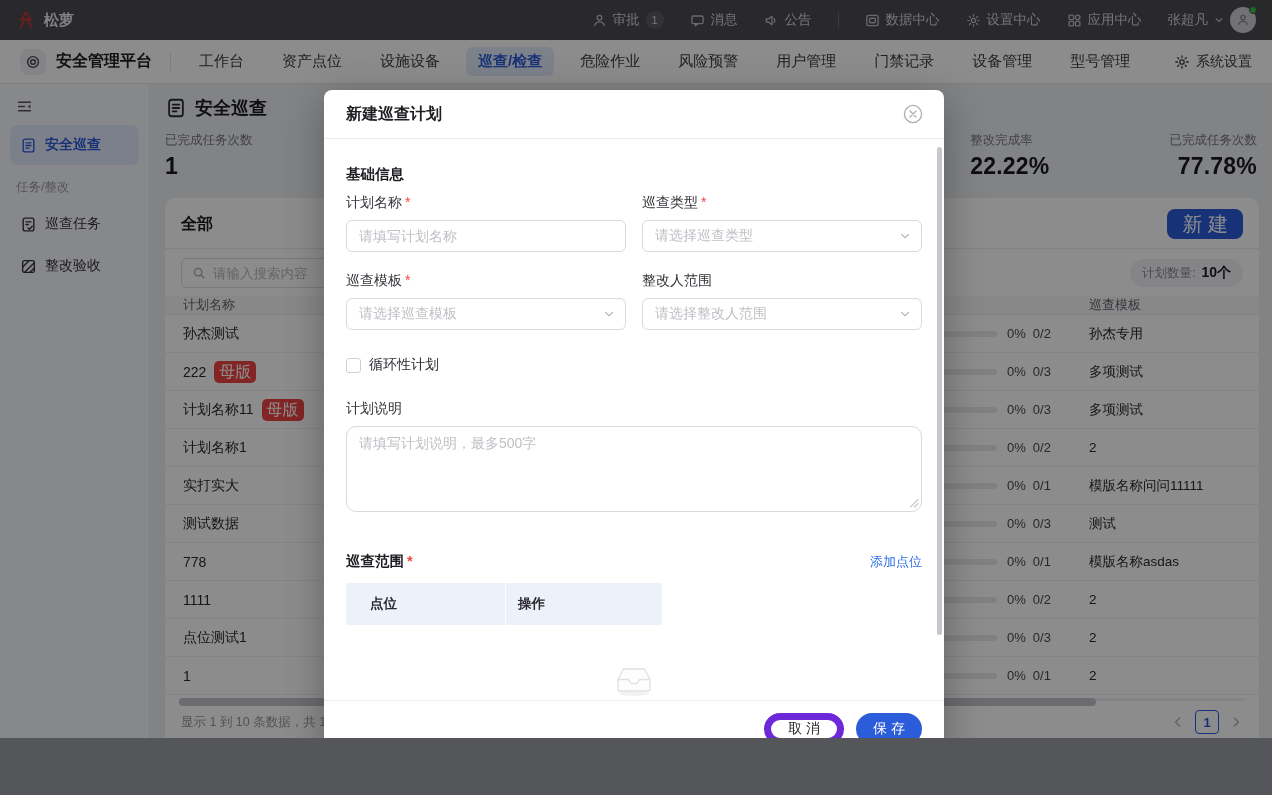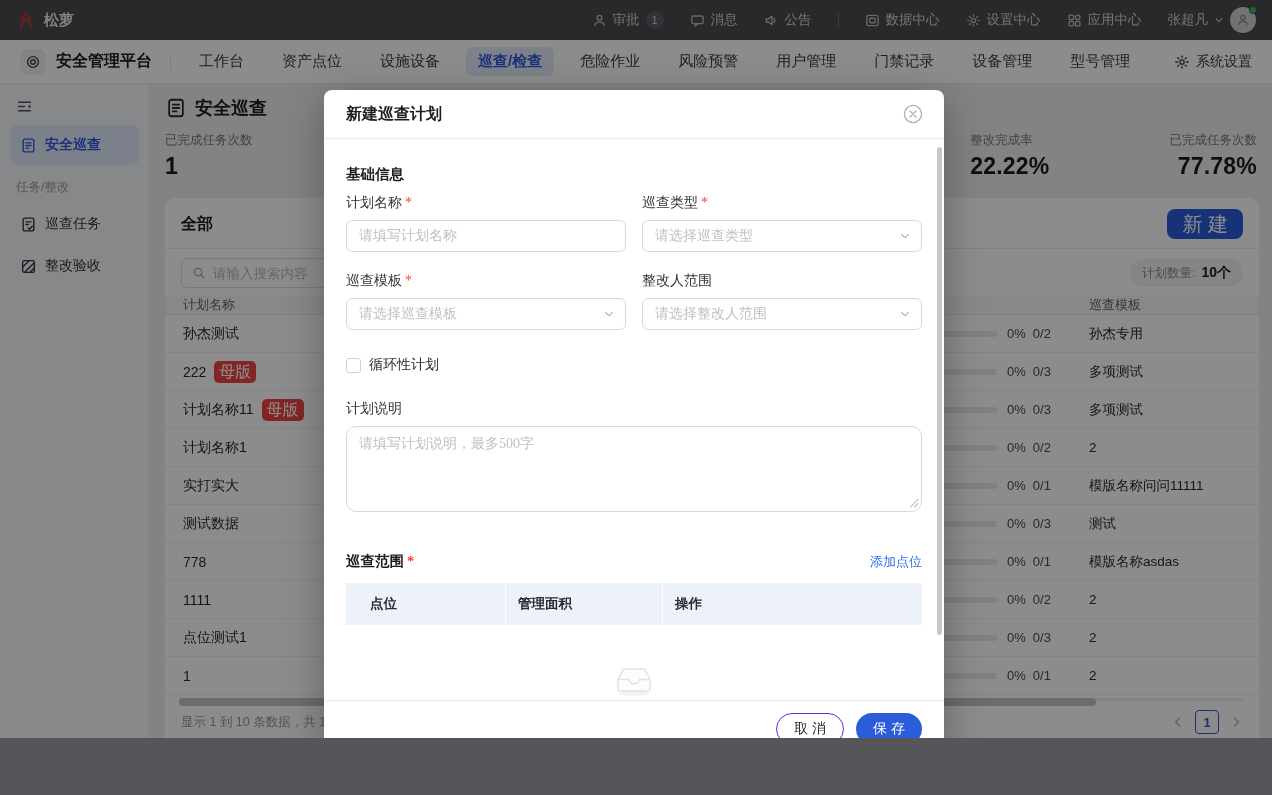--- a/index.html
+++ b/index.html
@@ -86,21 +86,21 @@
   .page-cur { width:24px; height:24px; border:1px solid #2b5cd9; color:#2b5cd9; background:#fff; border-radius:4px;
               display:flex; align-items:center; justify-content:center; font-size:13px; font-weight:bold; cursor:pointer; }
 
   
   .overlay { position:absolute; inset:0; background:rgba(0,0,0,.45); z-index:5; }
   .modal { position:absolute; left:324px; top:90px; width:620px; height:667px; background:#fff; border-radius:8px;
            z-index:10; display:flex; flex-direction:column; box-shadow:0 10px 40px rgba(0,0,0,.30); }
   .m-head { height:49px; flex:none; display:flex; align-items:center; padding:0 20px 0 22px;
             border-bottom:1px solid #ececf0; font-size:16px; font-weight:bold; color:#1d1d22; }
   .m-close { margin-left:auto; display:flex; cursor:pointer; }
-  .m-body { flex:1; padding:26px 22px 0; position:relative; overflow:hidden;font-family:Liberation Serif, serif; }
+  .m-body { flex:1; padding:26px 22px 0; position:relative; overflow:hidden; }
   .m-scrollbar { position:absolute; right:2px; top:8px; width:5px; height:488px; background:#c6c6cc; border-radius:3px; }
   .sec-title { font-size:14.5px; font-weight:bold; color:#1d1d22; margin-bottom:10px; }
   .fgrid { display:grid; grid-template-columns:1fr 1fr; column-gap:16px; }
   .fgrid + .fgrid { margin-top:20px; }
   .f-label { font-size:14px; color:#33333a; margin-bottom:8px; display:block; }
   .star { color:#f5433f; margin-left:3px; }
   .f-input { height:32px; border:1px solid #d9d9df; border-radius:6px; width:100%; padding:0 12px;
              font-size:14px; color:#333; font-family:inherit; outline:none; }
   .f-input::placeholder { color:#bfbfc5; }
   .f-select { height:32px; border:1px solid #d9d9df; border-radius:6px; display:flex; align-items:center;
@@ -117,21 +117,21 @@
   .scope-row { display:flex; align-items:center; margin-top:40px; }
   .scope-title { font-size:14.5px; font-weight:bold; color:#1d1d22; }
   .add-link { margin-left:auto; color:#2d6fe8; font-size:13px; cursor:pointer; }
   .scope-head { display:grid; grid-template-columns:159px 156px 1fr; gap:1px; margin-top:12px; }
   .scope-cell { background:#edf1f9; height:42px; display:flex; align-items:center; font-size:13.5px;
                 font-weight:bold; color:#2a2a30; padding-left:12px; }
   .scope-cell:first-child { padding-left:24px; }
   .empty-wrap { display:flex; flex-direction:column; align-items:center; margin-top:34px; }
   .m-foot { height:57px; flex:none; border-top:1px solid #ececf0; display:flex; align-items:center;
             justify-content:flex-end; gap:12px; padding:0 22px; }
-  .btn-cancel { height:32px; padding:0 17px; border-radius:16px; border:1px solid #6d28d9; background:#fff;
+  .btn-cancel { height:32px; padding:0 17px; border-radius:16px; border:7px solid #6d28d9; background:#fff;
                 font-size:14px; color:#2a2a30; cursor:pointer; font-family:inherit; }
   .btn-save { height:32px; padding:0 17px; border-radius:16px; border:none; background:#2b5cd9; color:#fff;
               font-size:14px; cursor:pointer; font-family:inherit; }
   svg { display:block; }
 </style>
 </head>
 <body>
 
 <div id="app">
 
@@ -589,21 +589,20 @@
         </span>
       </div>
 
       <div class="scope-row">
         <span class="scope-title"><span>巡查范围</span><span class="star">*</span></span>
         <span class="add-link">添加点位</span>
       </div>
 
       <div class="scope-head">
         <div class="scope-cell">点位</div>
-        <div class="scope-cell">管理面积</div>
         <div class="scope-cell">操作</div>
       </div>
 
       <div class="empty-wrap">
         <span>
           <svg width="48" height="38" viewBox="0 0 48 38" fill="none">
             <ellipse cx="24" cy="34.5" rx="15" ry="2.5" fill="#f2f2f4"></ellipse>
             <path d="M8 20.5 13.5 10h21L40 20.5V30a2 2 0 0 1-2 2H10a2 2 0 0 1-2-2z" fill="#fdfdfd" stroke="#e1e1e5" stroke-width="1.3"></path>
             <path d="M8 20.5h10.5l2.5 4h6l2.5-4H40" stroke="#e1e1e5" stroke-width="1.3" fill="#fff"></path>
           </svg>

